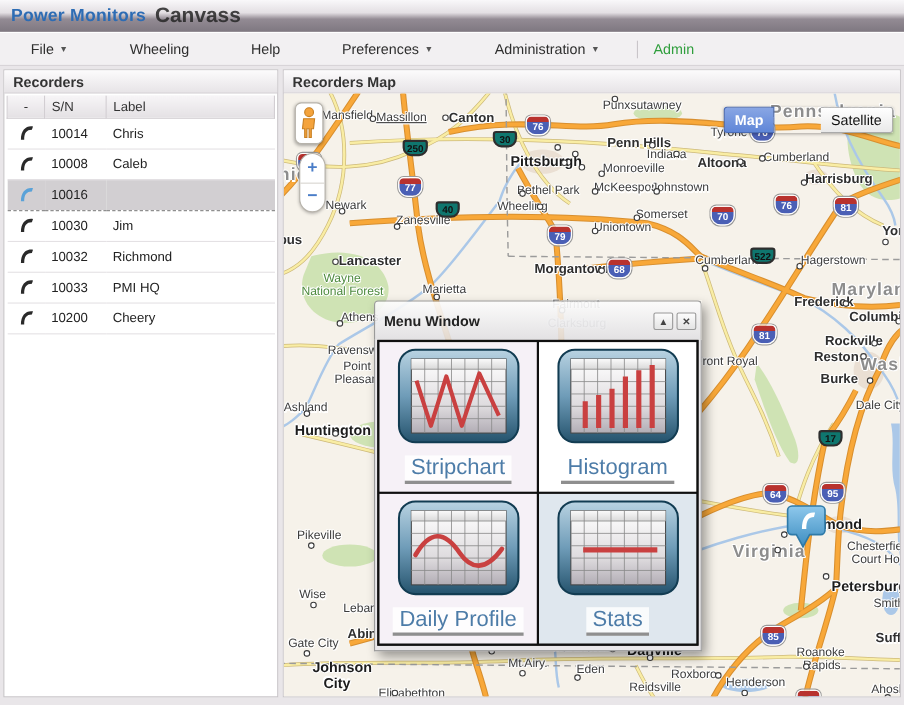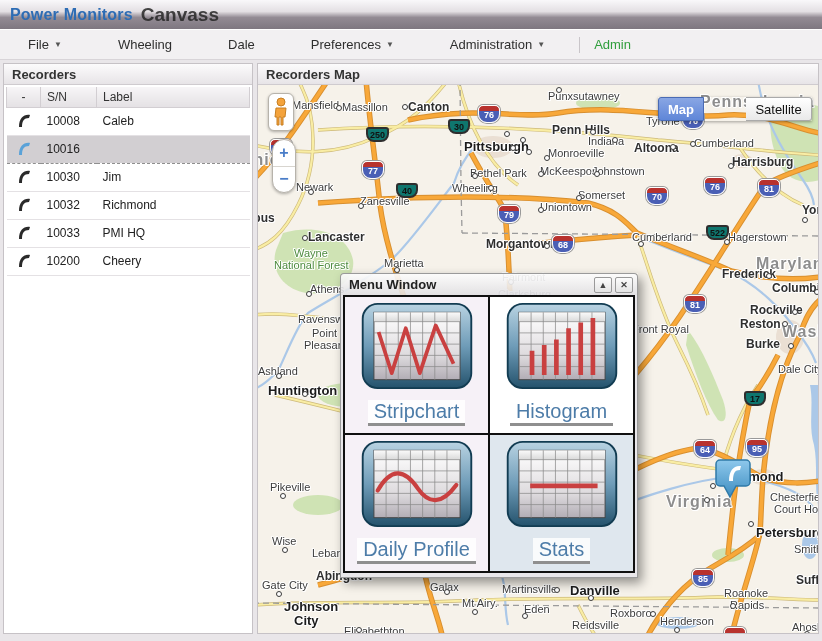--- a/index.html
+++ b/index.html
@@ -74,21 +74,21 @@
     font-weight:bold; font-size:13px; border:1px solid #4a6bb4; border-radius:3px 0 0 3px;
     display:flex; align-items:center; justify-content:center; }
   .bt-sat { width:66px; height:24px; background:linear-gradient(#ffffff,#e9e9e9); color:#111;
     font-size:13px; border:1px solid #aaa; border-left:none; border-radius:0 3px 3px 0;
     display:flex; align-items:center; justify-content:center; }
   .marker { position:absolute; left:456px; top:372px; z-index:4; }
 
   
   .menuwin { position:absolute; left:82px; top:188px; width:298px; z-index:5;
     box-shadow:4px 5px 10px rgba(0,0,0,.4); }
-  .mw-title { height:22px; background:linear-gradient(rgba(252,252,252,.93),rgba(224,223,226,.88));
+  .mw-title { height:36px; background:linear-gradient(rgba(252,252,252,.93),rgba(224,223,226,.88));
     border:1px solid #9a9a9a; border-bottom:none; border-radius:4px 4px 0 0;
     display:flex; align-items:center; justify-content:space-between; padding:0 4px 0 8px;
     font-size:13px; font-weight:bold; color:#222; }
   .mw-btns { display:flex; gap:3px; }
   .mw-btn { width:18px; height:16px; background:linear-gradient(#fcfcfc,#e4e4e4); border:1px solid #999;
     border-radius:2px; font-size:9px; color:#444; display:flex; align-items:center; justify-content:center; }
   .mw-body { background:#e9e7ea; border:1px solid #9a9a9a; border-top:none; padding:0 2px 4px; }
   .mw-grid { display:grid; grid-template-columns:1fr 1fr; gap:2px; background:#101010; border:2px solid #101010; }
   .cell { height:136px; display:flex; flex-direction:column; align-items:center; justify-content:space-between;
     padding:5px 0 7px; }
@@ -131,21 +131,21 @@
 
 <nav class="menubar">
   <span class="mi">
     <span>File</span>
     <span class="caret">▼</span>
     </span>
   <span class="mi">
     <span>Wheeling</span>
     </span>
   <span class="mi">
-    <span>Dale</span>
+    <span>Help</span>
     </span>
   <span class="mi">
     <span>Preferences</span>
     <span class="caret">▼</span>
     </span>
   <span class="mi">
     <span>Administration</span>
     <span class="caret">▼</span>
     </span>
   <span class="msep"></span>
@@ -162,20 +162,27 @@
           <th class="c-ic">-</th>
           <th class="c-sn">S/N</th>
           <th>Label</th>
         </tr>
       </thead>
       <tbody id="rec-rows">
           <tr>
             <td class="c-ic"><svg width="16" height="18" viewBox="0 0 16 18">
                 <path d="M3,16 C3,7 8,3 14,4 L13,7 C8,7 6,10 6,16 Z" fill="#2a2a2a"></path>
               </svg></td>
+            <td class="c-sn">10014</td>
+            <td class="c-lb">Chris</td>
+          </tr>
+          <tr>
+            <td class="c-ic"><svg width="16" height="18" viewBox="0 0 16 18">
+                <path d="M3,16 C3,7 8,3 14,4 L13,7 C8,7 6,10 6,16 Z" fill="#2a2a2a"></path>
+              </svg></td>
             <td class="c-sn">10008</td>
             <td class="c-lb">Caleb</td>
           </tr>
           <tr class="sel">
             <td class="c-ic"><svg width="16" height="18" viewBox="0 0 16 18">
                 <path d="M3,16 C3,7 8,3 14,4 L13,7 C8,7 6,10 6,16 Z" fill="#5aa2d8"></path>
               </svg></td>
             <td class="c-sn">10016</td>
             <td class="c-lb"></td>
           </tr>
@@ -304,21 +311,21 @@
 
         <g stroke="#9b9b9b" stroke-width="1.3" stroke-dasharray="6 4" fill="none">
           <path d="M202,-5 L203,100 L204,148"></path>
           <path d="M204,148 L562,151"></path>
           <path d="M-5,518 L562,523"></path>
         </g>
       </svg>
 
       <div id="map-labels">
           <span class="mlbl" style="left: 34px; top: 14px;">Mansfield</span>
-          <span class="mlbl" style="left: 84px; top: 16px;">Massillon</span>
+          <span class="mlbl" style="left: 84px; top: 16px; text-decoration: underline;">Massillon</span>
           <span class="mlbl md" style="left: 150px; top: 15px;">Canton</span>
           <span class="mlbl" style="left: 290px; top: 5px; text-align: right;">Punxsutawney</span>
           <span class="mlbl state" style="left: 442px; top: 8px;">Pennsylvania</span>
           <span class="mlbl" style="left: 388px; top: 30px;">Tyrone</span>
           <span class="mlbl md" style="left: 294px; top: 38px;">Penn Hills</span>
           <span class="mlbl" style="left: 330px; top: 50px;">Indiana</span>
           <span class="mlbl big" style="left: 206px; top: 54px;">Pittsburgh</span>
           <span class="mlbl" style="left: 290px; top: 62px;">Monroeville</span>
           <span class="mlbl md" style="left: 376px; top: 56px;">Altoona</span>
           <span class="mlbl" style="left: 436px; top: 52px;">Cumberland</span>
@@ -441,21 +448,21 @@
           <span class="shield-i" style="left: 446px; top: 92px;">76</span>
           <span class="shield-i" style="left: 500px; top: 94px;">81</span>
           <span class="shield-us" style="left: 190px; top: 34px;">30</span>
           <span class="shield-us" style="left: 108px; top: 42px;">250</span>
           <span class="shield-i" style="left: 12px; top: 54px;">71</span>
           <span class="shield-i" style="left: 104px; top: 76px;">77</span>
           <span class="shield-us" style="left: 138px; top: 98px;">40</span>
           <span class="shield-i" style="left: 240px; top: 120px;">79</span>
           <span class="shield-i" style="left: 388px; top: 102px;">70</span>
           <span class="shield-i" style="left: 294px; top: 150px;">68</span>
-          <span class="shield-us" style="left: 448px; top: 140px;">522</span>
+          <span class="shield-us" style="left: 424px; top: 140px;">522</span>
           <span class="shield-i" style="left: 426px; top: 210px;">81</span>
           <span class="shield-us" style="left: 486px; top: 306px;">17</span>
           <span class="shield-i" style="left: 436px; top: 355px;">64</span>
           <span class="shield-i" style="left: 488px; top: 354px;">95</span>
           <span class="shield-i" style="left: 466px; top: 542px;">95</span>
           <span class="shield-i" style="left: 434px; top: 484px;">85</span>
         </div>
 
       <div class="marker">
         <svg width="38" height="42" viewBox="0 0 38 42">

